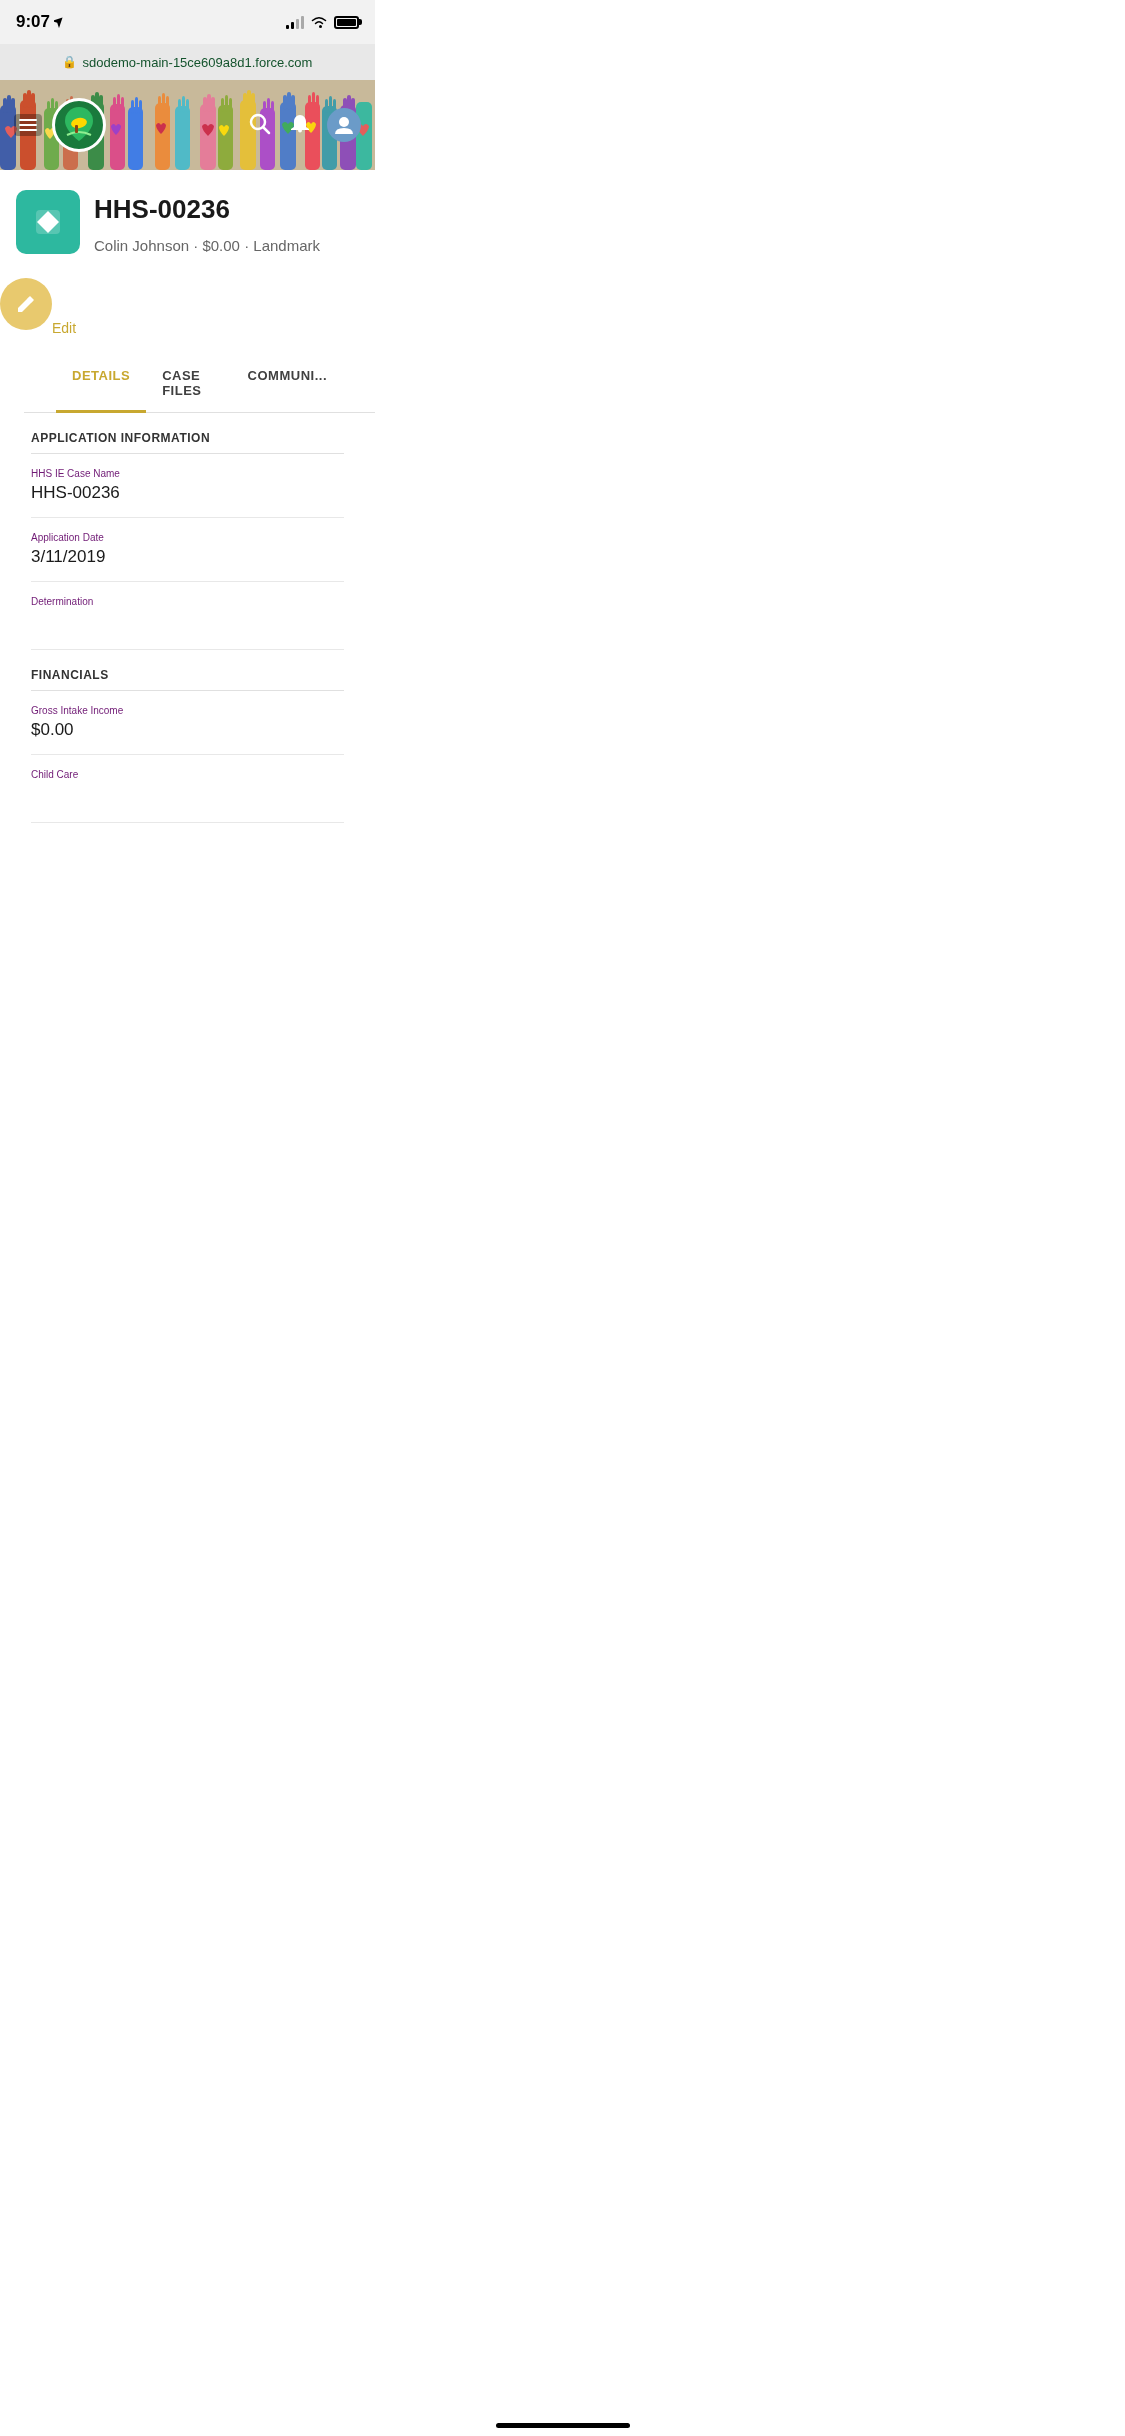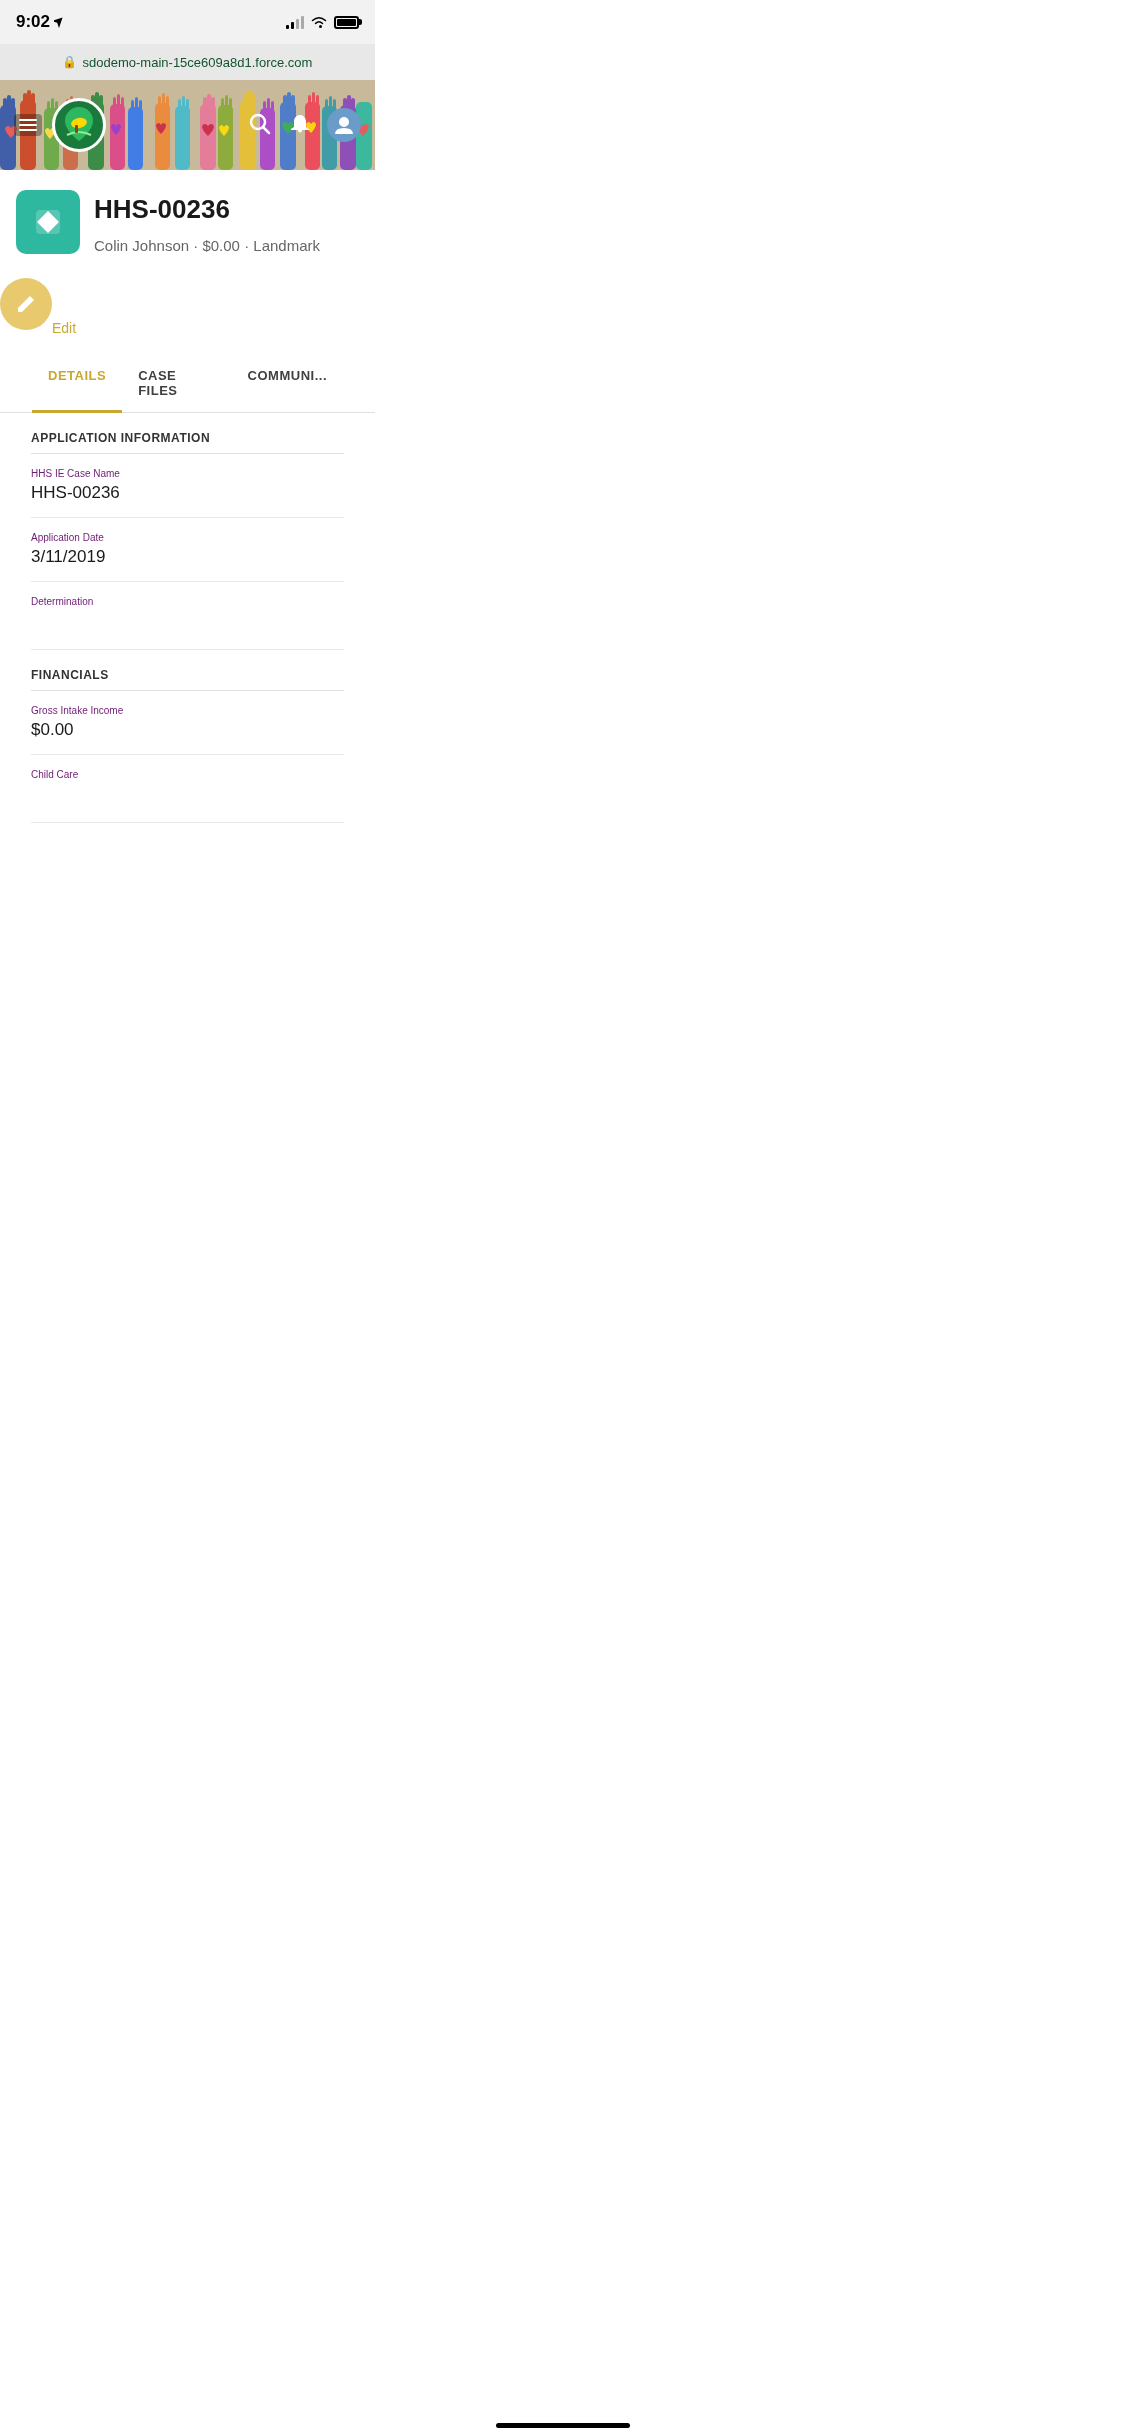--- a/index.html
+++ b/index.html
@@ -252,20 +252,21 @@
       font-size: 14px;
       color: #c8a830;
       font-weight: 500;
     }
 
     
     .tabs-bar {
       display: flex;
       border-bottom: 1px solid #e0e0e0;
       padding: 0 32px;
+      margin-left: 24px;
     }
     .tab-item {
       padding: 12px 16px;
       font-size: 13px;
       font-weight: 600;
       color: #404040;
       letter-spacing: 0.5px;
       cursor: pointer;
       border-bottom: 3px solid transparent;
       margin-bottom: -1px;
@@ -320,21 +321,21 @@
       height: 5px;
       background: #000;
       border-radius: 3px;
     }
   </style>
 </head>
 <body>
 
 <div class="status-bar">
   <div class="status-time">
-    <span>9:02</span>
+    <span>9:07</span>
     <svg width="10" height="12" viewBox="0 0 10 12">
       <path d="M5 0L10 10L5 7.5L0 10Z" fill="#000" transform="rotate(45 5 5)"></path>
     </svg>
   </div>
   <div class="status-icons">
     <div class="signal-bars">
       <span></span>
         <span></span>
         <span></span>
         <span></span>

